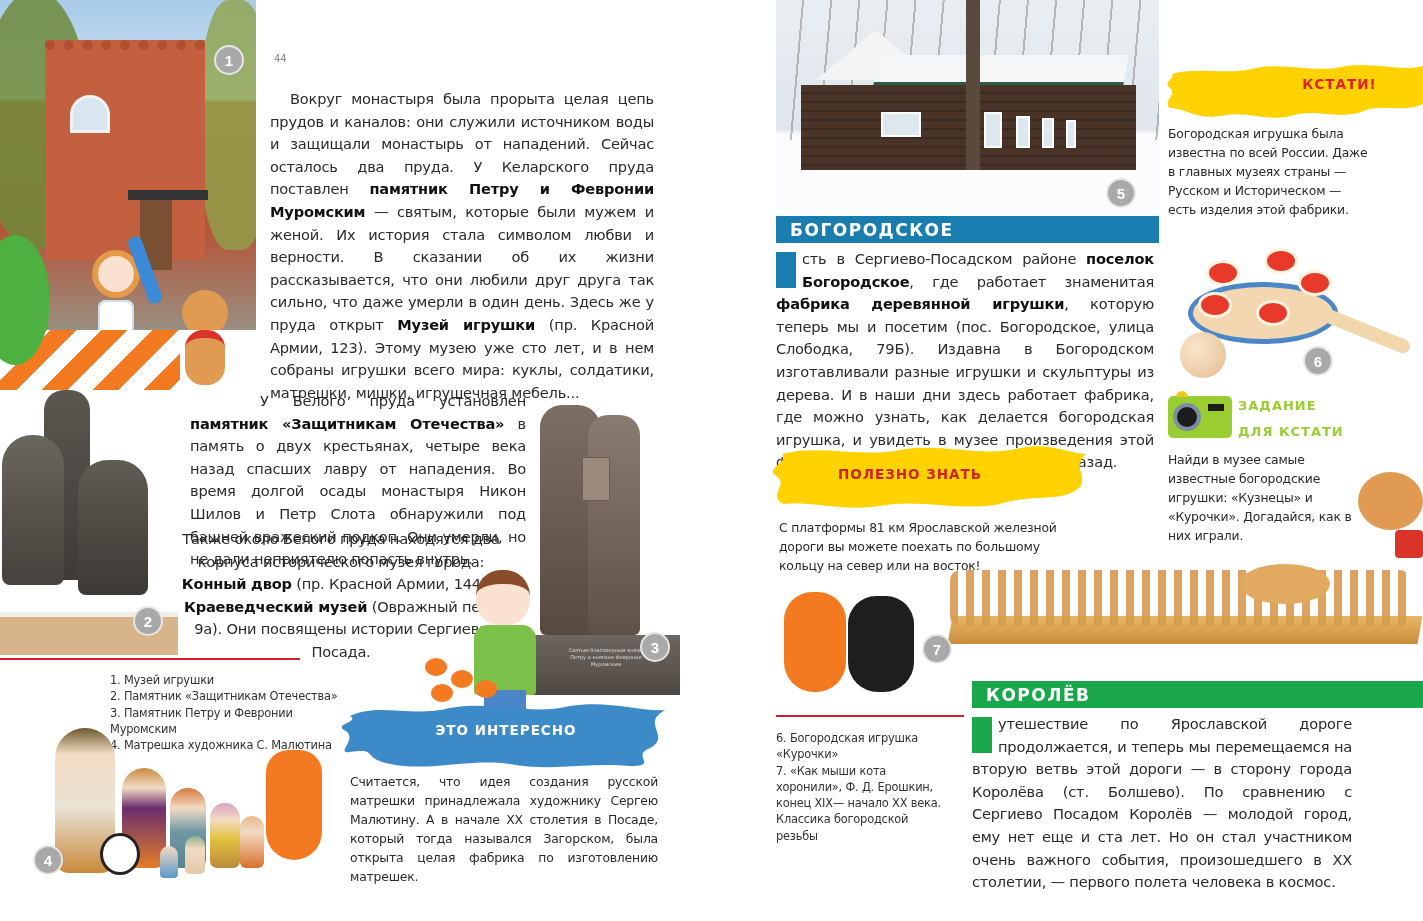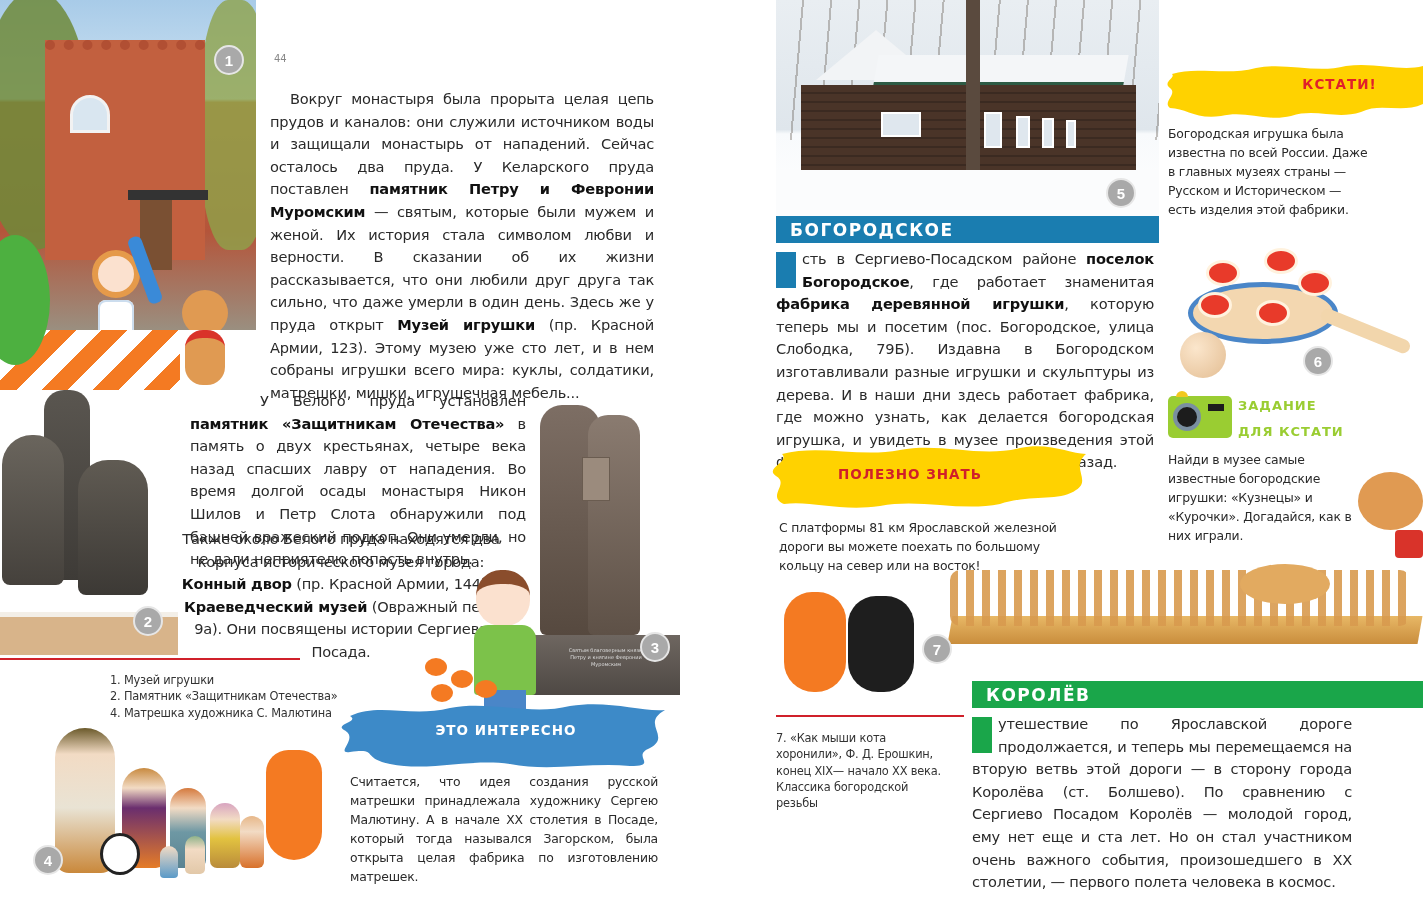--- a/index.html
+++ b/index.html
@@ -80,20 +80,21 @@
   <div class="abs" style="left:26px;top:30px;width:22px;height:18px;border-radius:50%;background:#f47a22;"></div>
   <div class="abs" style="left:50px;top:40px;width:22px;height:18px;border-radius:50%;background:#f47a22;"></div>
   <div class="abs" style="left:6px;top:44px;width:22px;height:18px;border-radius:50%;background:#f47a22;"></div>
 </div>
 
 <div class="redline" style="left:0;top:658px;width:300px;"></div>
 
 <div class="abs caption" style="left:110px;top:672px;width:230px;">
   <div>1. Музей игрушки</div>
   <div>2. Памятник «Защитникам Отечества»</div>
+  <div>3. Памятник Петру и Февронии Муромским</div>
   <div>4. Матрешка художника С. Малютина</div>
 </div>
 
 <div class="photo" style="left:40px;top:728px;width:290px;height:172px;">
   <div class="abs" style="left:15px;top:0;width:60px;height:145px;border-radius:30px 30px 14px 14px;background:linear-gradient(180deg,#6b5a2b 0%,#f2dbc4 18%,#e9e3d4 55%,#c9883b 100%);"></div>
   <div class="abs" style="left:82px;top:40px;width:44px;height:100px;border-radius:22px 22px 10px 10px;background:linear-gradient(180deg,#c88a40 0%,#f2dbc4 20%,#6a2e6e 40%,#e57c28 100%);"></div>
   <div class="abs" style="left:130px;top:60px;width:36px;height:80px;border-radius:18px 18px 8px 8px;background:linear-gradient(180deg,#d57a3e 0%,#f2dbc4 25%,#6e98a4 55%,#5a8392 100%);"></div>
   <div class="abs" style="left:170px;top:75px;width:30px;height:65px;border-radius:15px 15px 7px 7px;background:linear-gradient(180deg,#d8a4c0 0%,#f2dbc4 25%,#e2c240 55%,#b98b3a 100%);"></div>
   <div class="abs" style="left:200px;top:88px;width:24px;height:52px;border-radius:12px 12px 6px 6px;background:linear-gradient(180deg,#e7b88a 0%,#f2dbc4 30%,#d8712b 100%);"></div>
   <div class="abs" style="left:145px;top:108px;width:20px;height:38px;border-radius:10px 10px 5px 5px;background:linear-gradient(180deg,#8fb38a,#f2dbc4 35%,#e2c8a8);"></div>
@@ -173,20 +174,21 @@
 <div class="photo" style="left:940px;top:556px;width:483px;height:100px;">
   <div class="abs" style="left:10px;top:60px;width:470px;height:28px;background:linear-gradient(180deg,#e8b866,#c98d3c);transform:skewX(-10deg);"></div>
   <div class="abs" style="left:10px;top:14px;width:460px;height:56px;background:repeating-linear-gradient(90deg,#d89a4e 0 8px,transparent 8px 16px);opacity:.9;border-radius:10px;"></div>
   <div class="abs" style="left:300px;top:8px;width:90px;height:40px;border-radius:50%;background:#e2aa60;"></div>
 </div>
 <div class="badge" style="left:922px;top:634px;">7</div>
 
 <div class="redline" style="left:776px;top:715px;width:188px;"></div>
 
 <div class="abs caption" style="left:776px;top:730px;width:170px;">
+  <div>6. Богородская игрушка «Курочки»</div>
   <div>7. «Как мыши кота хоронили», Ф. Д. Ерошкин, конец XIX— начало XX века. Классика богородской резьбы</div>
 </div>
 
 <div class="section-bar" style="left:972px;top:681px;width:451px;background:#1aa64a;">КОРОЛЁВ</div>
 
 <div class="abs body-text" style="left:972px;top:713px;width:380px;text-align:justify;">
   <span class="dropcap" style="background:#1aa64a;"></span>
   <span>утешествие по Ярославской дороге продолжается, и теперь мы перемещаемся на вторую ветвь этой дороги — в сторону города Королёва (ст. Болшево). По сравнению с Сергиево Посадом Королёв — молодой город, ему нет еще и ста лет. Но он стал участником очень важного события, произошедшего в XX столетии, — первого полета человека в космос.</span>
 </div>
 

